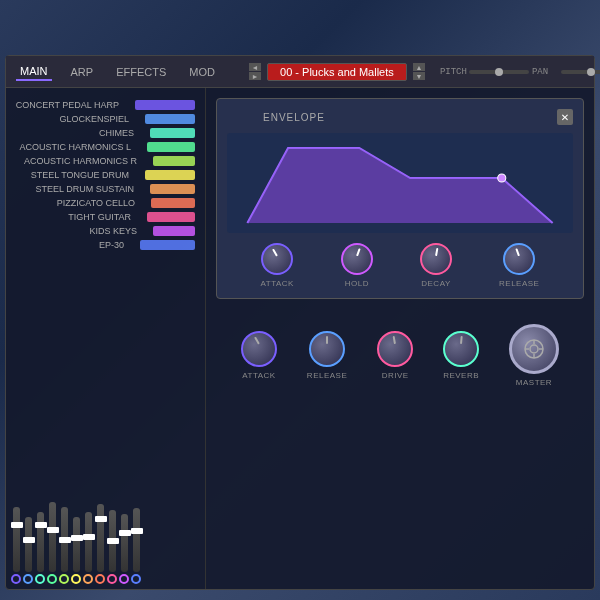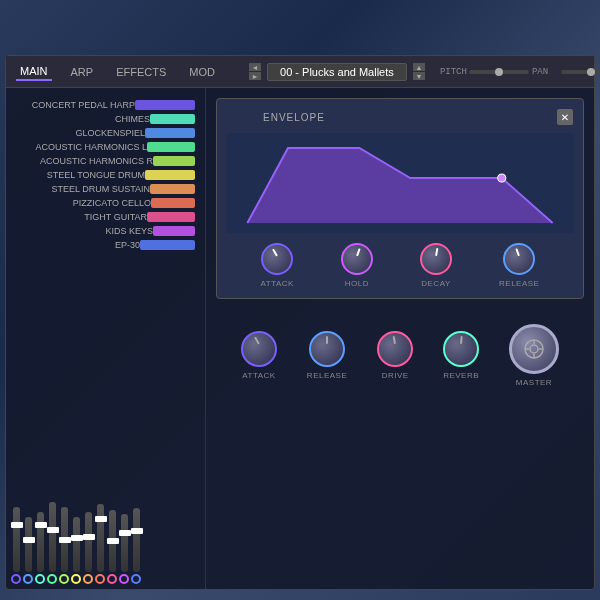--- a/index.html
+++ b/index.html
@@ -59,21 +59,21 @@
     }
 
     .preset-selector {
       margin-left: 15px;
       display: flex;
       align-items: center;
       gap: 6px;
     }
 
     .preset-name {
-      background: #404040;
+      background: #b91c1c;
       border: 1px solid #555;
       color: #fff;
       padding: 2px 8px;
       font-size: 11px;
       border-radius: 2px;
       min-width: 140px;
       text-align: center;
     }
 
     .preset-arrows {
@@ -179,21 +179,21 @@
       align-items: center;
       justify-content: flex-end;
       padding: 2px 5px 2px 0;
       font-size: 10px;
       cursor: pointer;
       position: relative;
     }
 
     .instrument-item span.label {
       text-align: right;
-      padding-right: 0;
+      padding-right: 16px;
     }
 
     .instrument-bar {
       height: 10px;
       border-radius: 2px;
       opacity: 0.85;
     }
 
     
     .color-1 { background: #7a5fff; width: 60px; }
@@ -445,26 +445,26 @@
 
   <div class="main-content">
 
     <div class="left-panel">
       <ul class="instrument-list">
         <li class="instrument-item">
           <span class="label" style="font-size:9px;color:#aaa;">CONCERT PEDAL HARP</span>
           <div class="instrument-bar color-1"></div>
         </li>
         <li class="instrument-item">
+          <span class="label" style="font-size:9px;color:#aaa;">GLOCKENSPIEL</span>
+          <div class="instrument-bar color-2"></div>
+        </li>
+        <li class="instrument-item">
           <span class="label" style="font-size:9px;color:#aaa;">CHIMES</span>
           <div class="instrument-bar color-3"></div>
-        </li>
-        <li class="instrument-item">
-          <span class="label" style="font-size:9px;color:#aaa;">GLOCKENSPIEL</span>
-          <div class="instrument-bar color-2"></div>
         </li>
         <li class="instrument-item">
           <span class="label" style="font-size:9px;color:#aaa;">ACOUSTIC HARMONICS L</span>
           <div class="instrument-bar color-4"></div>
         </li>
         <li class="instrument-item">
           <span class="label" style="font-size:9px;color:#aaa;">ACOUSTIC HARMONICS R</span>
           <div class="instrument-bar color-5"></div>
         </li>
         <li class="instrument-item">

